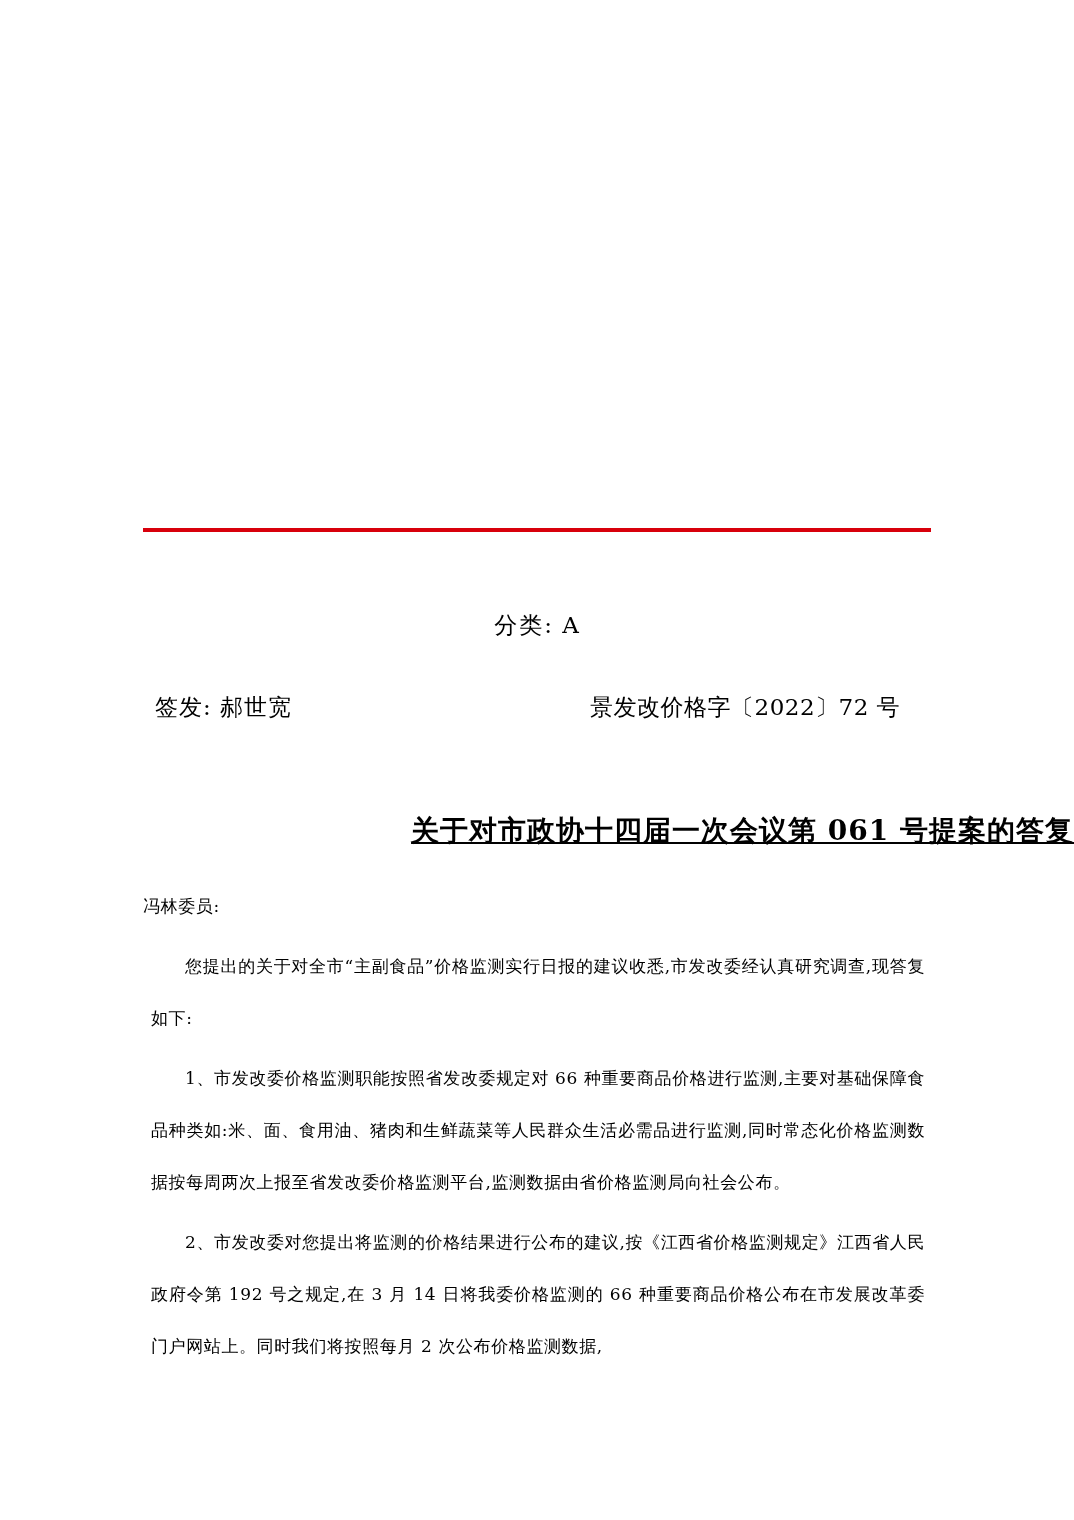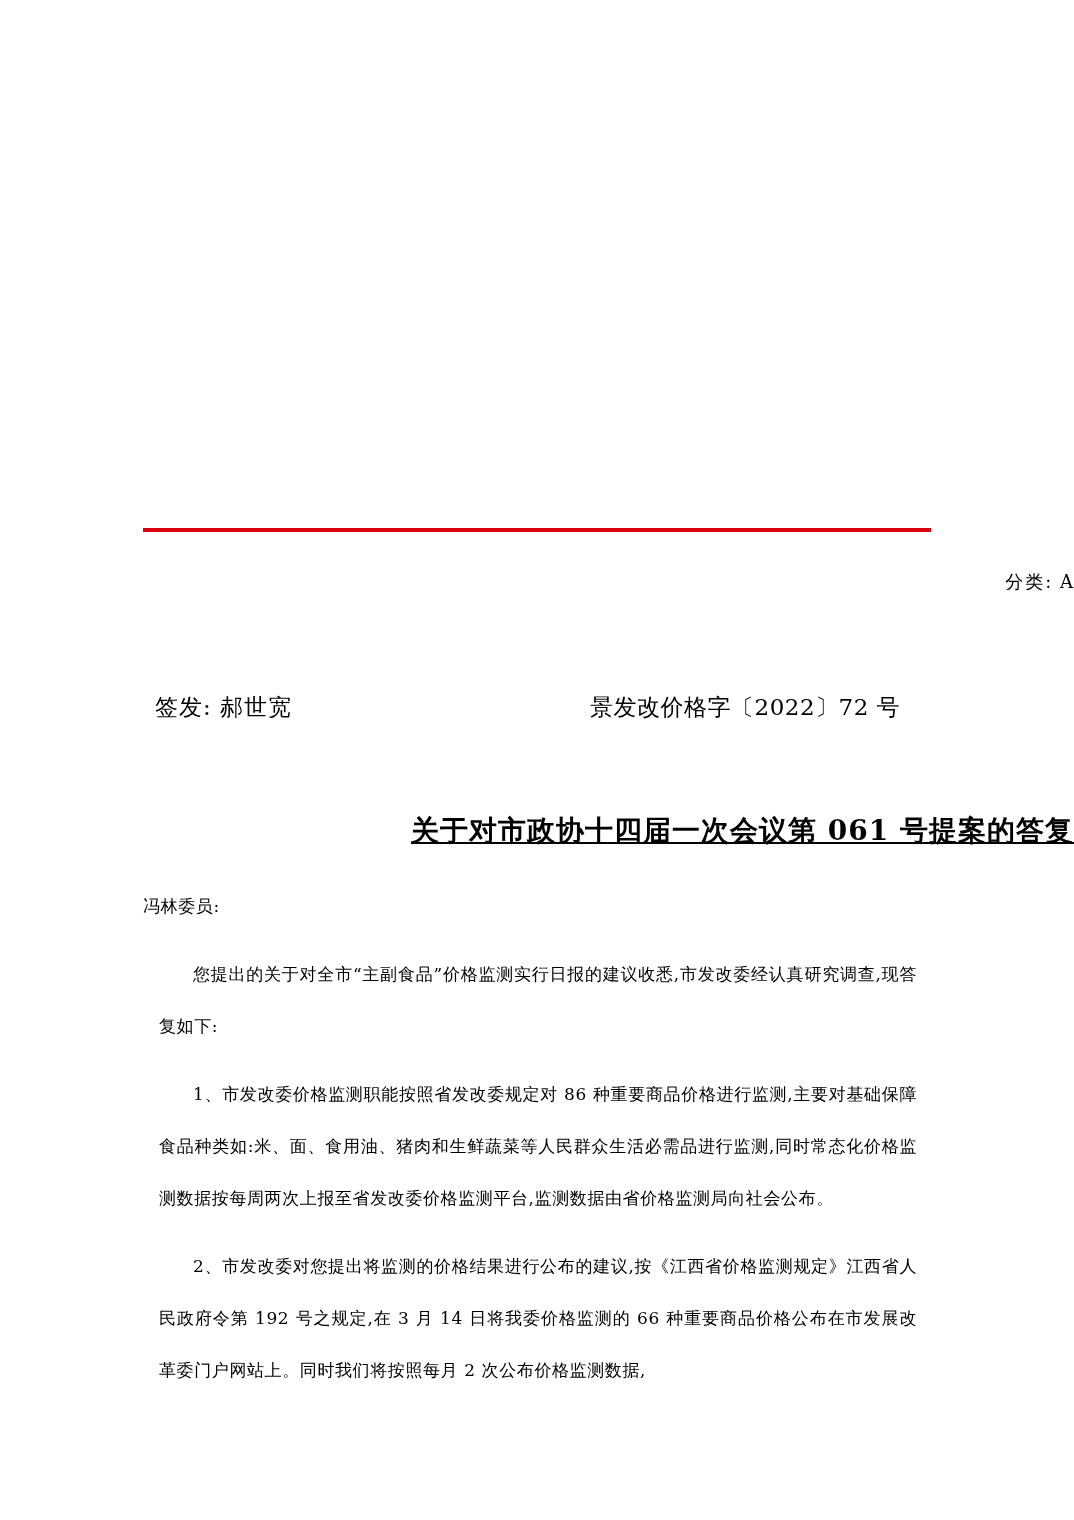--- a/index.html
+++ b/index.html
@@ -40,25 +40,25 @@
     left: 143px;
     top: 528px;
     width: 788px;
     height: 4px;
     background: #d8000c;
   }
 
   
   .classify {
     position: absolute;
-    top: 570px;
+    top: 610px;
     left: 0;
     width: 100%;
-    text-align: right;
-    font-size: 18px;
+    text-align: center;
+    font-size: 23px;
     letter-spacing: 1px;
   }
   .classify .label { letter-spacing: 2px; }
 
   .signer {
     position: absolute;
     top: 692px;
     left: 155px;
     font-size: 23px;
     letter-spacing: 1px;
@@ -91,21 +91,21 @@
     left: 143px;
     width: 790px;
     font-size: 17px;
     line-height: 52px;
     letter-spacing: 0.6px;
     text-align: justify;
     text-justify: inter-ideograph;
   }
   .salutation { margin: 0 0 0 0; }
   .para {
-    margin: 16px;
+    margin: 8px;
     text-indent: 2em;
   }
 </style>
 </head>
 <body>
 
 <div class="page">
 
 
   <div class="rule"></div>
@@ -120,17 +120,17 @@
     <span>郝世宽</span>
   </div>
 
   <div class="docnum">景发改价格字〔2022〕72 号</div>
 
   <div class="doc-title">关于对市政协十四届一次会议第 061 号提案的答复</div>
 
   <div class="body">
     <p class="salutation">冯林委员:</p>
     <p class="para">您提出的关于对全市“主副食品”价格监测实行日报的建议收悉,市发改委经认真研究调查,现答复如下:</p>
-    <p class="para">1、市发改委价格监测职能按照省发改委规定对 86 种重要商品价格进行监测,主要对基础保障食品种类如:米、面、食用油、猪肉和生鲜蔬菜等人民群众生活必需品进行监测,同时常态化价格监测数据按每周两次上报至省发改委价格监测平台,监测数据由省价格监测局向社会公布。</p>
+    <p class="para">1、市发改委价格监测职能按照省发改委规定对 66 种重要商品价格进行监测,主要对基础保障食品种类如:米、面、食用油、猪肉和生鲜蔬菜等人民群众生活必需品进行监测,同时常态化价格监测数据按每周两次上报至省发改委价格监测平台,监测数据由省价格监测局向社会公布。</p>
     <p class="para">2、市发改委对您提出将监测的价格结果进行公布的建议,按《江西省价格监测规定》江西省人民政府令第 192 号之规定,在 3 月 14 日将我委价格监测的 66 种重要商品价格公布在市发展改革委门户网站上。同时我们将按照每月 2 次公布价格监测数据,</p>
   </div>
 
 </div>
 
 </body></html>

